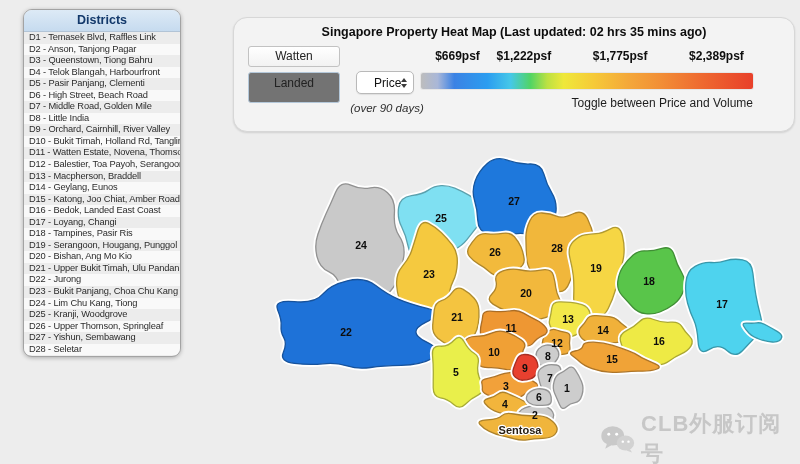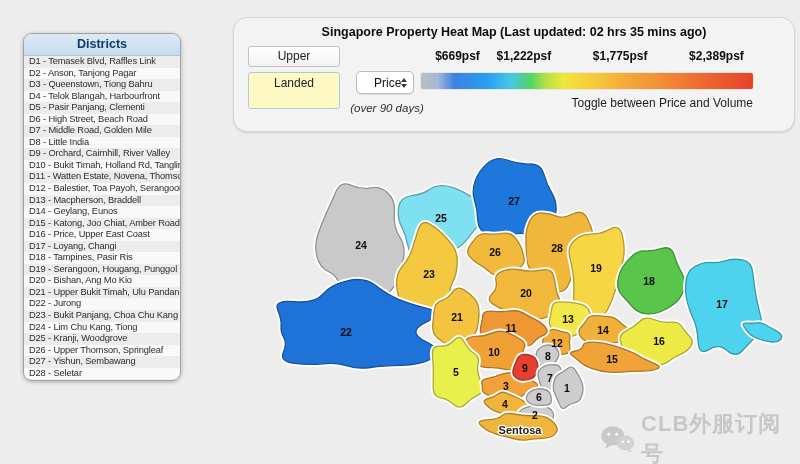--- a/index.html
+++ b/index.html
@@ -6,21 +6,21 @@
   body{
     width:800px;height:464px;position:relative;overflow:hidden;
     background:#ededed;
     font-family:"Liberation Sans","DejaVu Sans",sans-serif;
     -webkit-font-smoothing:antialiased;
   }
   
   .sidebar{
     position:absolute;left:23px;top:9px;width:156px;height:346px;
     background:#eeeeee;border:1px solid #a3a3a3;border-radius:9px;
-    box-shadow:0 1px 4px rgba(0,0,0,.28);overflow:hidden;margin-top:24px;
+    box-shadow:0 1px 4px rgba(0,0,0,.28);overflow:hidden;
   }
   .sidebar-header{
     height:21px;line-height:21px;text-align:center;
     background:linear-gradient(#ddeaf6,#c6dbef);
     border-bottom:1px solid #b2c4d6;
     font-size:12.5px;font-weight:bold;color:#13396b;
   }
   .district-row{
     height:11.55px;line-height:11.55px;font-size:9.3px;color:#2b2b2b;
     padding-left:5px;white-space:nowrap;overflow:hidden;background:#ececec;
@@ -39,21 +39,21 @@
   }
   .type-buttons{position:absolute;left:14px;top:28px;width:92px;}
   .type-btn{
     box-sizing:border-box;width:92px;height:21px;margin-bottom:5px;
     background:linear-gradient(#ffffff,#f2f2f2);
     border:1px solid #c2c2c2;border-radius:3px;
     font-size:12px;color:#222;text-align:center;line-height:19px;
     cursor:pointer;
   }
   .type-btn.active{
-    background:#fef9c3;border-color:#b4c8da;height:37px;line-height:21px;
+    background:#737373;border-color:#b4c8da;height:31px;line-height:21px;
   }
   .metric-select{
     position:absolute;left:122px;top:53px;width:58px;height:23px;
     box-sizing:border-box;background:#ffffff;border:1px solid #b9b9b9;
     border-radius:5px;display:flex;align-items:center;
     padding:0 6px 0 17px;cursor:pointer;box-shadow:0 1px 1px rgba(0,0,0,.08);
   }
   .metric-select .val{flex:1;font-size:12px;color:#111;}
   .stepper{display:flex;flex-direction:column;gap:2px;align-items:center;}
   .stepper i{display:block;width:0;height:0;border-left:3.5px solid transparent;border-right:3.5px solid transparent;}
@@ -103,41 +103,41 @@
       <div class="district-row">D6 - High Street, Beach Road</div>
       <div class="district-row">D7 - Middle Road, Golden Mile</div>
       <div class="district-row">D8 - Little India</div>
       <div class="district-row">D9 - Orchard, Cairnhill, River Valley</div>
       <div class="district-row">D10 - Bukit Timah, Holland Rd, Tanglin</div>
       <div class="district-row">D11 - Watten Estate, Novena, Thomson</div>
       <div class="district-row">D12 - Balestier, Toa Payoh, Serangoon</div>
       <div class="district-row">D13 - Macpherson, Braddell</div>
       <div class="district-row">D14 - Geylang, Eunos</div>
       <div class="district-row">D15 - Katong, Joo Chiat, Amber Road</div>
-      <div class="district-row">D16 - Price, Upper East Coast</div>
+      <div class="district-row">D16 - Bedok, Landed East Coast</div>
       <div class="district-row">D17 - Loyang, Changi</div>
       <div class="district-row">D18 - Tampines, Pasir Ris</div>
       <div class="district-row">D19 - Serangoon, Hougang, Punggol</div>
       <div class="district-row">D20 - Bishan, Ang Mo Kio</div>
       <div class="district-row">D21 - Upper Bukit Timah, Ulu Pandan</div>
       <div class="district-row">D22 - Jurong</div>
       <div class="district-row">D23 - Bukit Panjang, Choa Chu Kang</div>
       <div class="district-row">D24 - Lim Chu Kang, Tiong</div>
       <div class="district-row">D25 - Kranji, Woodgrove</div>
       <div class="district-row">D26 - Upper Thomson, Springleaf</div>
       <div class="district-row">D27 - Yishun, Sembawang</div>
       <div class="district-row">D28 - Seletar</div>
     </div>
 </div>
 
 <div class="panel">
   <div class="panel-title">Singapore Property Heat Map (Last updated: 02 hrs 35 mins ago)</div>
 
   <div class="type-buttons" id="type-buttons">
-      <div class="type-btn">Upper</div>
+      <div class="type-btn">Watten</div>
       <div class="type-btn active">Landed</div>
     </div>
 
   <div class="metric-select">
     <span class="val">Price</span>
     <span class="stepper">
         <i class="up"></i>
         <i class="down"></i>
       </span>
   </div>

